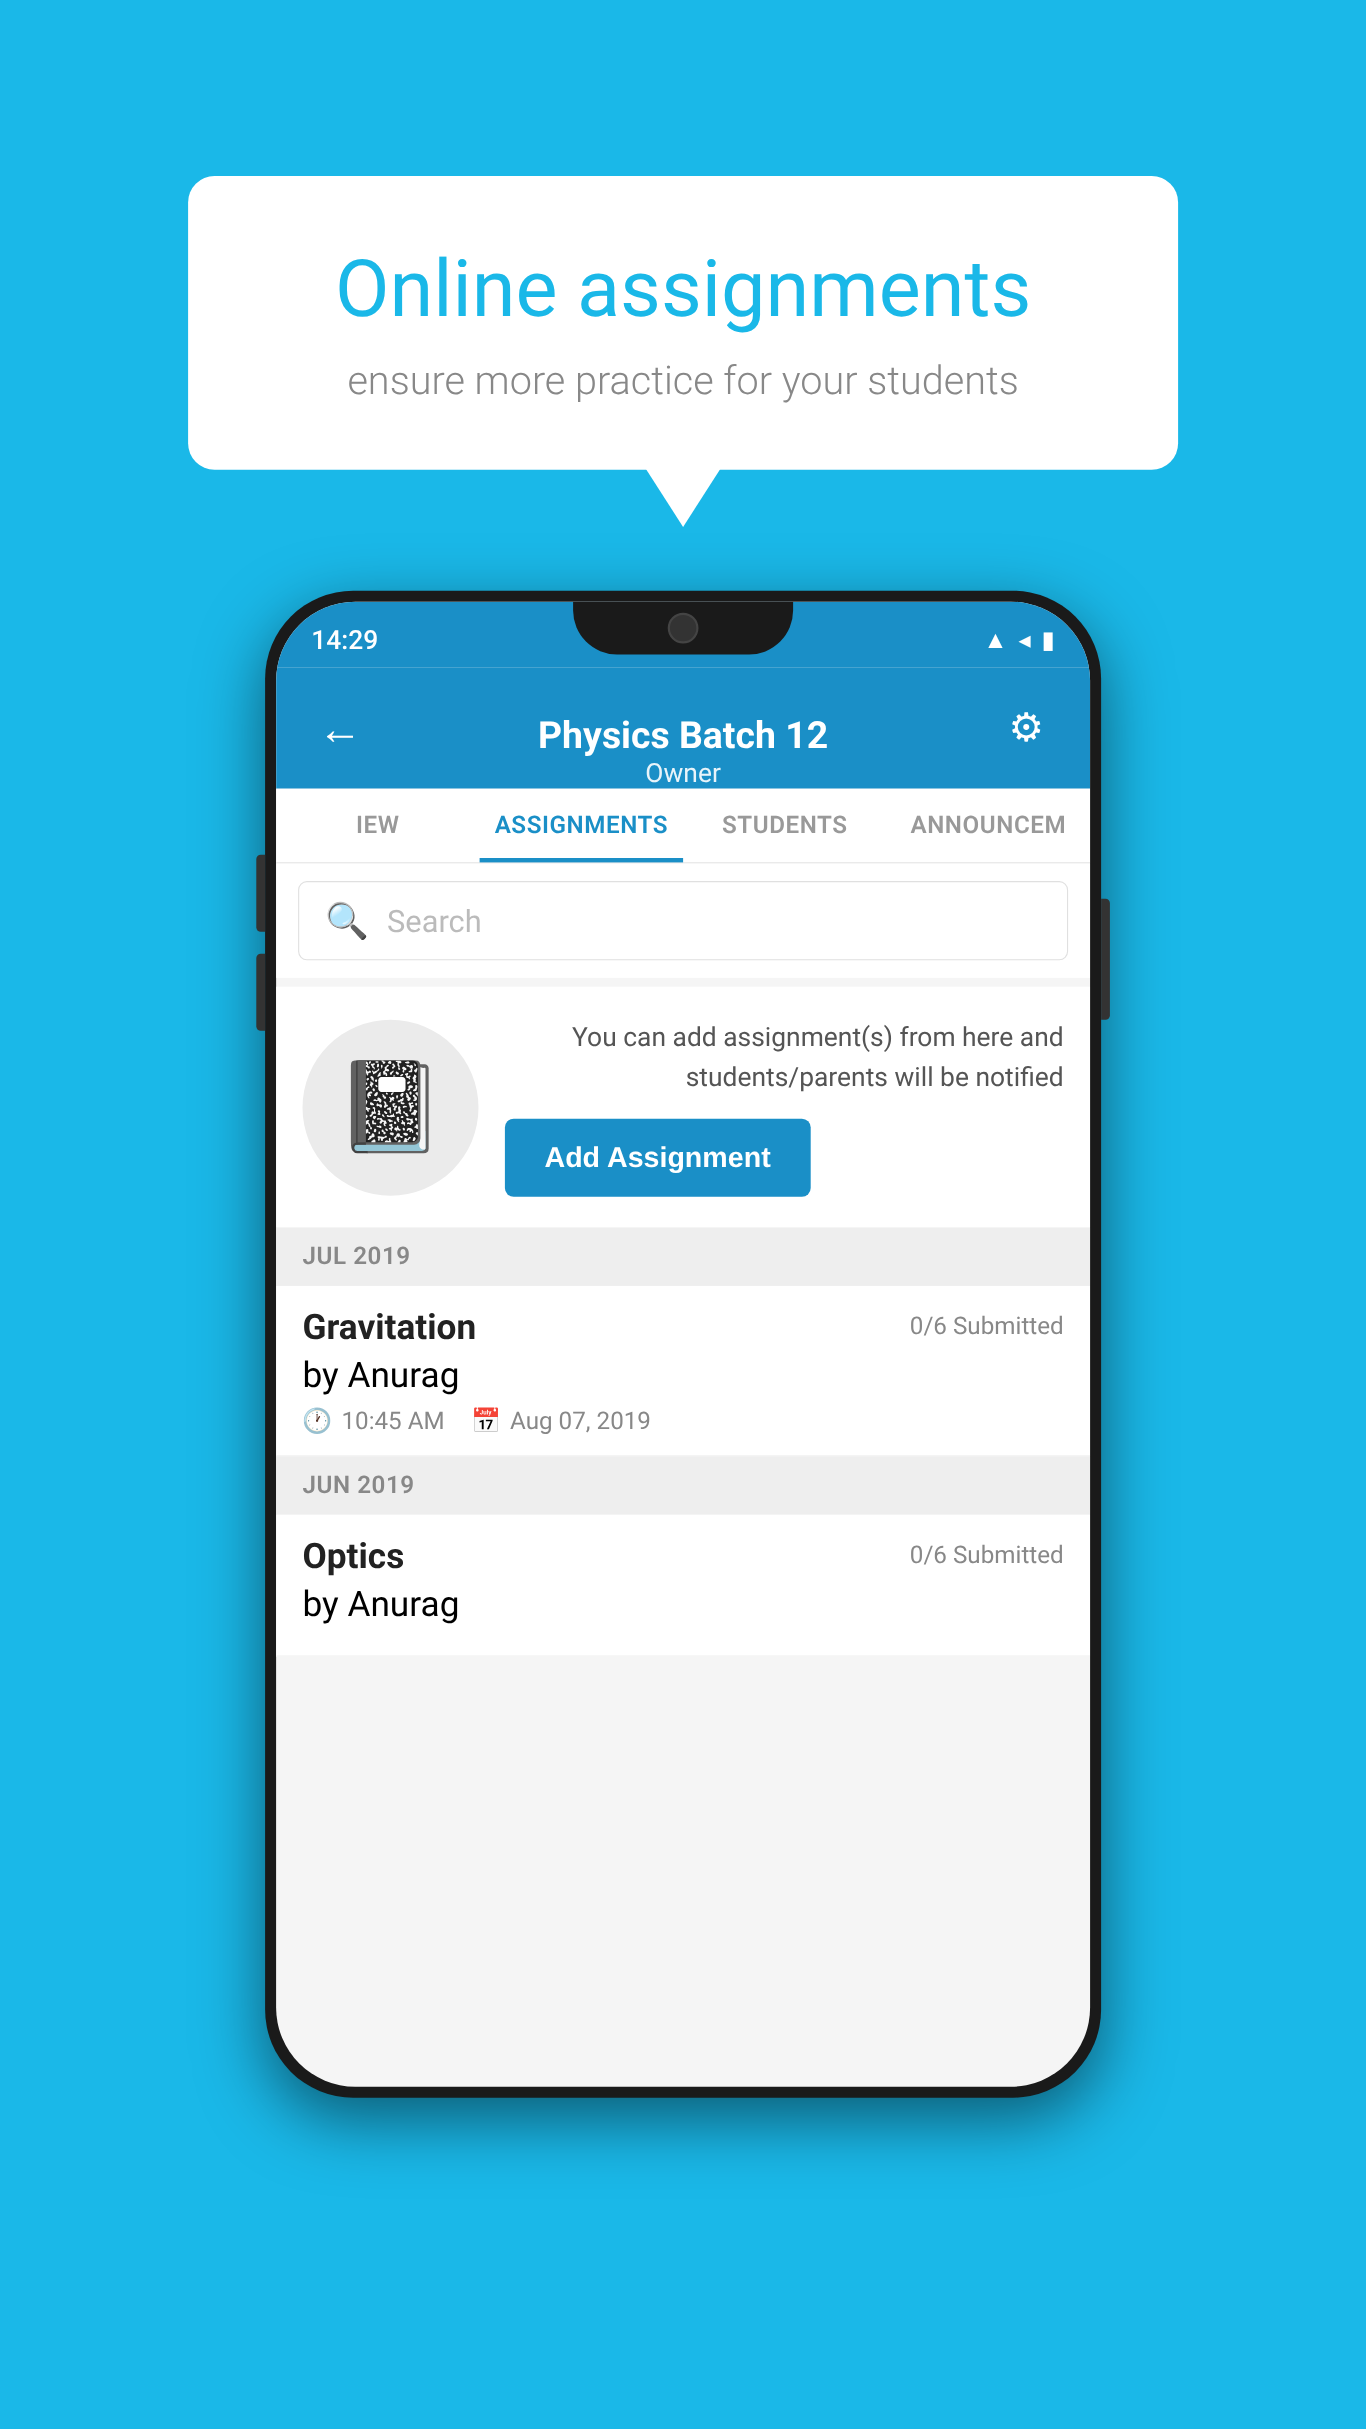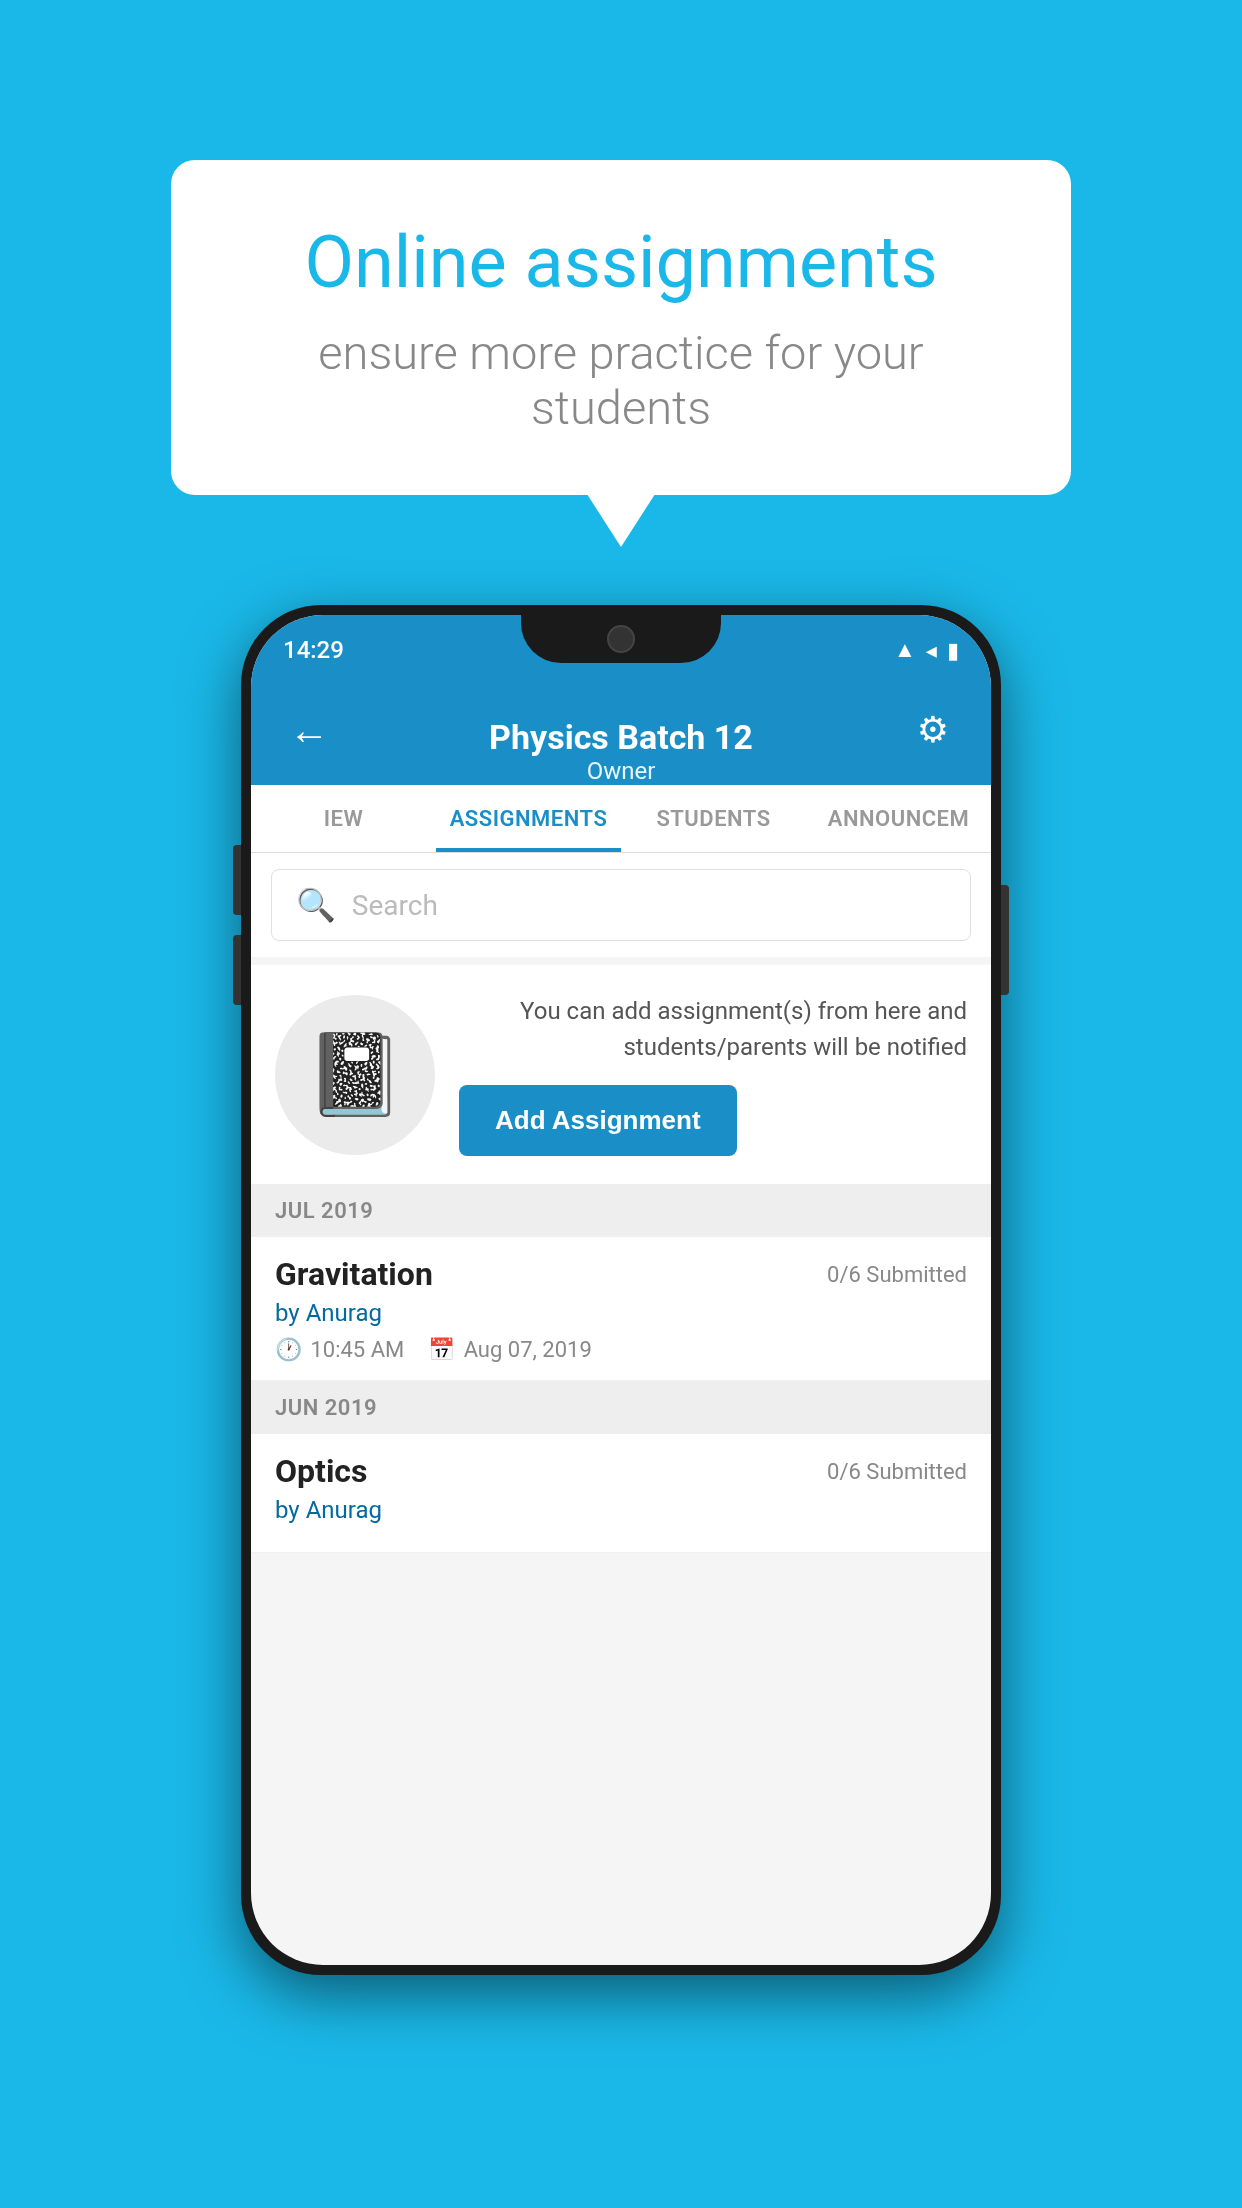--- a/index.html
+++ b/index.html
@@ -38,21 +38,21 @@
       border-right: 36px solid transparent;
       border-top: 56px solid white;
     }
     .speech-bubble-title {
       font-size: 72px;
       color: #1ab8e8;
       font-weight: 400;
       margin-bottom: 20px;
     }
     .speech-bubble-subtitle {
-      font-size: 47px;
+      font-size: 36px;
       color: #888;
       font-weight: 300;
     }
 
     
     .phone-wrapper {
       margin-top: 110px;
       position: relative;
       width: 760px;
       height: 1370px;
@@ -303,22 +303,22 @@
     .assignment-name {
       font-size: 32px;
       font-weight: 700;
       color: #222;
     }
     .assignment-submitted {
       font-size: 22px;
       color: #888;
     }
     .assignment-author {
-      font-size: 24px;
-      color: #0369a1;
+      font-size: 32px;
+      color: #000000;
       margin-bottom: 10px;
     }
     .assignment-meta {
       display: flex;
       gap: 24px;
       align-items: center;
     }
     .meta-item {
       display: flex;
       align-items: center;

